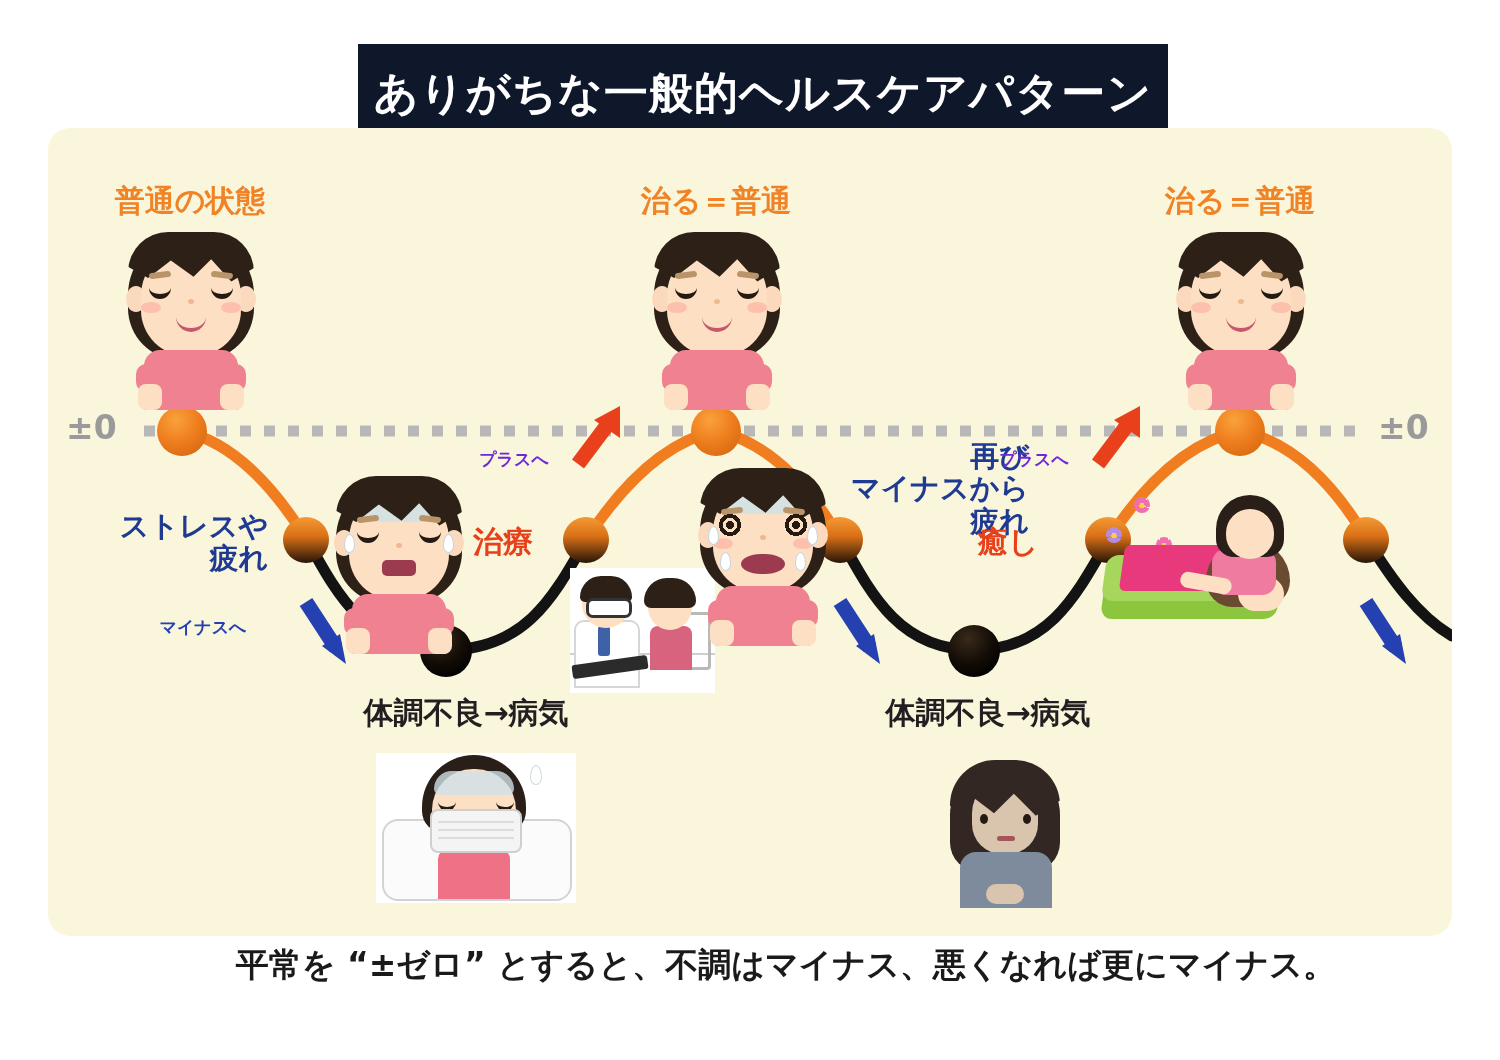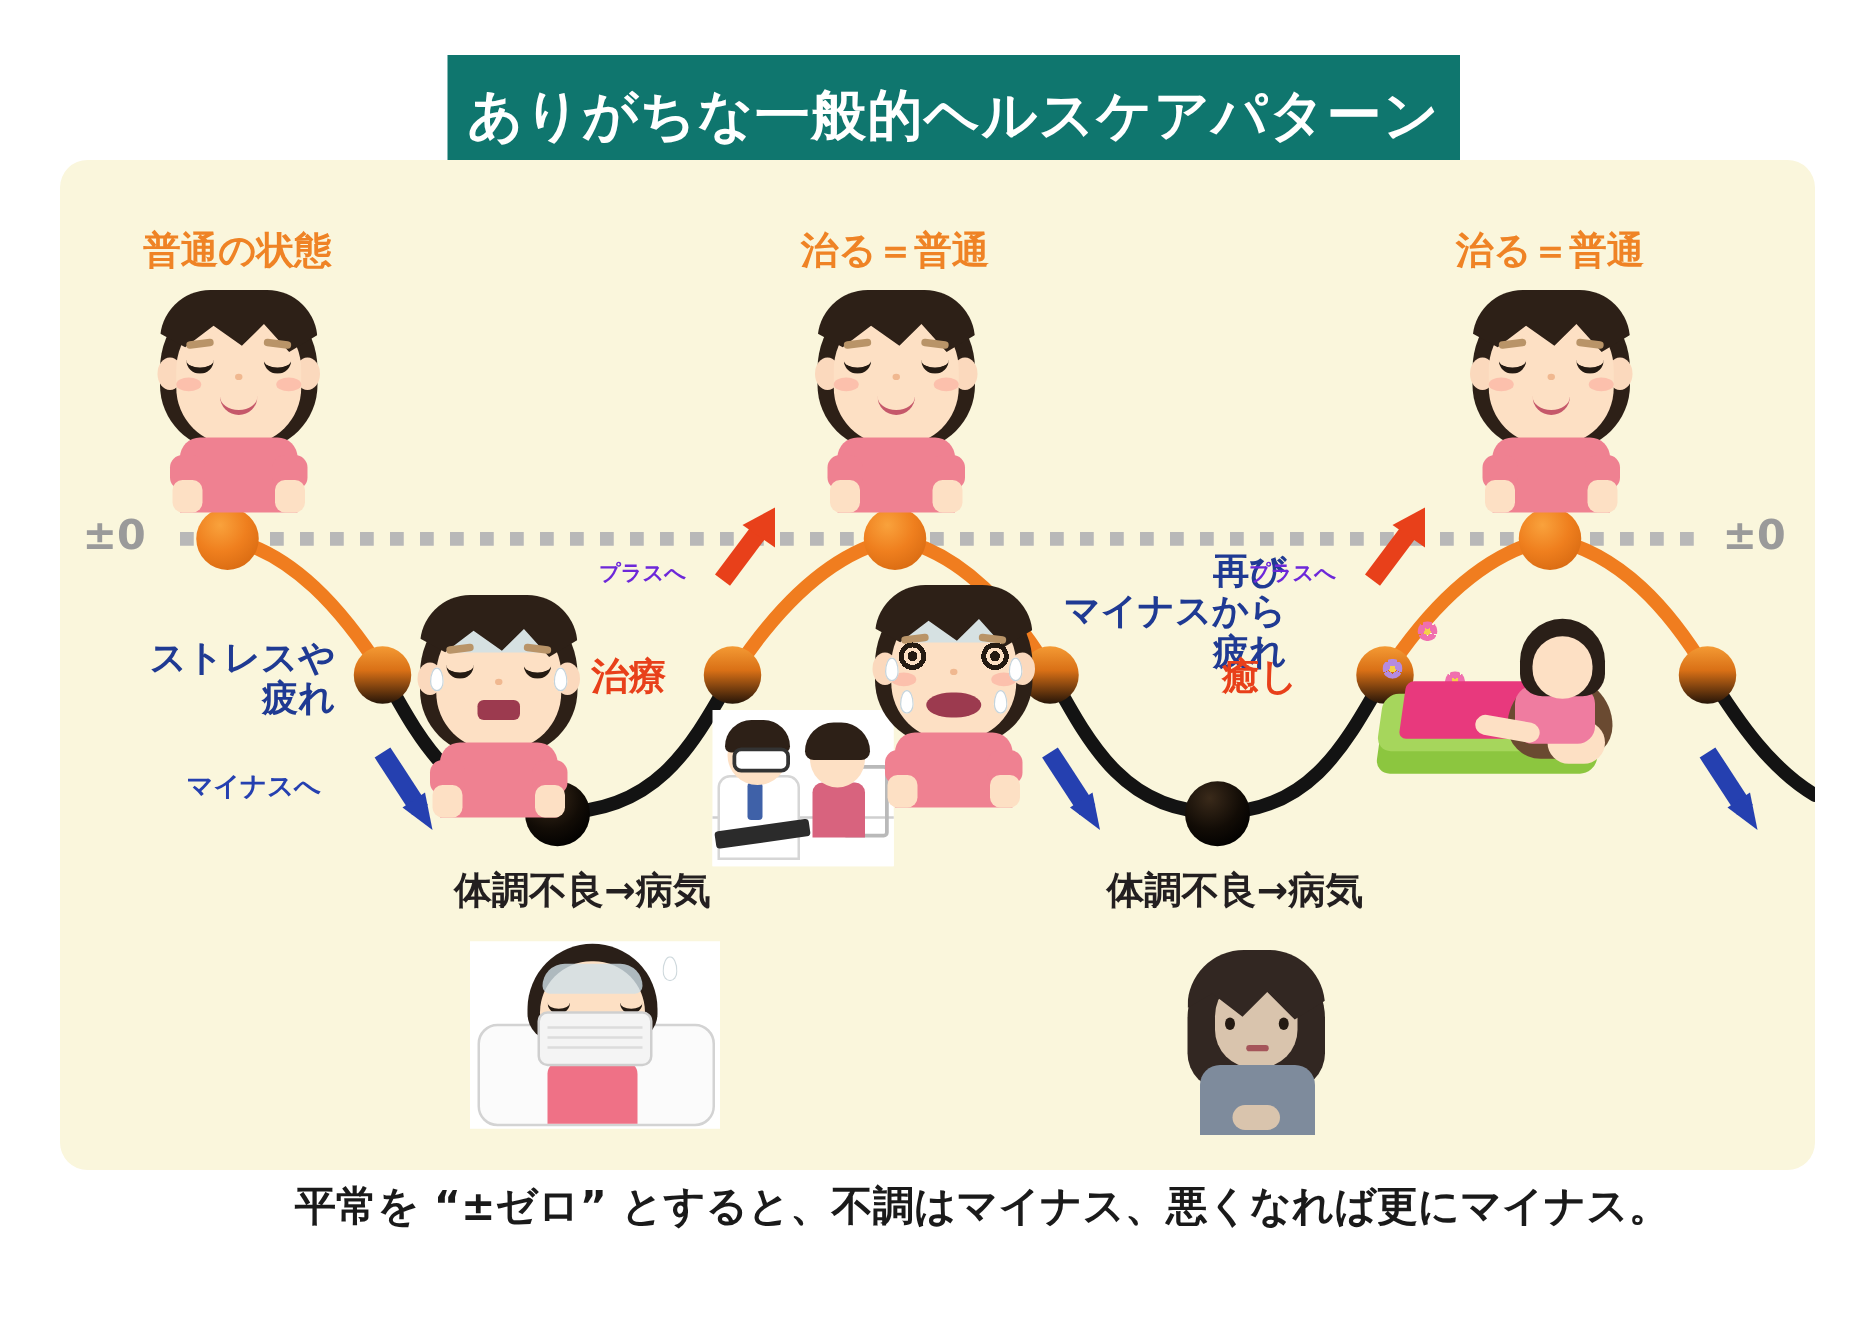--- a/index.html
+++ b/index.html
@@ -7,39 +7,39 @@
   body{
     width:1500px;height:1060px;
     background:#ffffff;
     font-family:"DejaVu Sans","Liberation Sans",sans-serif;
     overflow:hidden;
     position:relative;
   }
   
   #title-banner{
     position:absolute;left:358px;top:44px;width:810px;height:97px;
-    background:#0f766e;
+    background:#0f172a;
     display:flex;align-items:center;justify-content:center;
   }
   #title-banner .title-text{
     color:#ffffff;font-size:44px;font-weight:700;letter-spacing:1px;
     line-height:1;white-space:nowrap;
   }
   
   #diagram-panel{
     position:absolute;left:48px;top:128px;width:1404px;height:808px;
     background:#faf6dc;border-radius:22px;overflow:hidden;
   }
   
   #wave-svg{position:absolute;left:0;top:0;width:1404px;height:808px;}
   
   .lbl{position:absolute;white-space:pre-line;line-height:1.12;font-weight:700;}
   .lbl-orange{color:#ef8325;font-size:30px;}
   .lbl-blue{color:#1f3a93;font-size:29px;}
-  .lbl-blue-sm{color:#2540b0;font-size:21px;font-weight:700;}
+  .lbl-blue-sm{color:#2540b0;font-size:17px;font-weight:700;}
   .lbl-red{color:#e8401a;font-size:30px;}
   .lbl-red-sm{color:#6d28d9;font-size:17px;font-weight:700;}
   .lbl-black{color:#231f20;font-size:30px;font-weight:700;}
   .lbl-gray{color:#9a9a9a;font-size:33px;font-weight:700;}
   .ctr{text-align:right;transform:translateX(-50%);}
   
   #caption{
     position:absolute;left:0;top:944px;width:1336px;text-align:right;
     font-size:33px;font-weight:700;line-height:1.30;color:#1a1a1a;
   }

